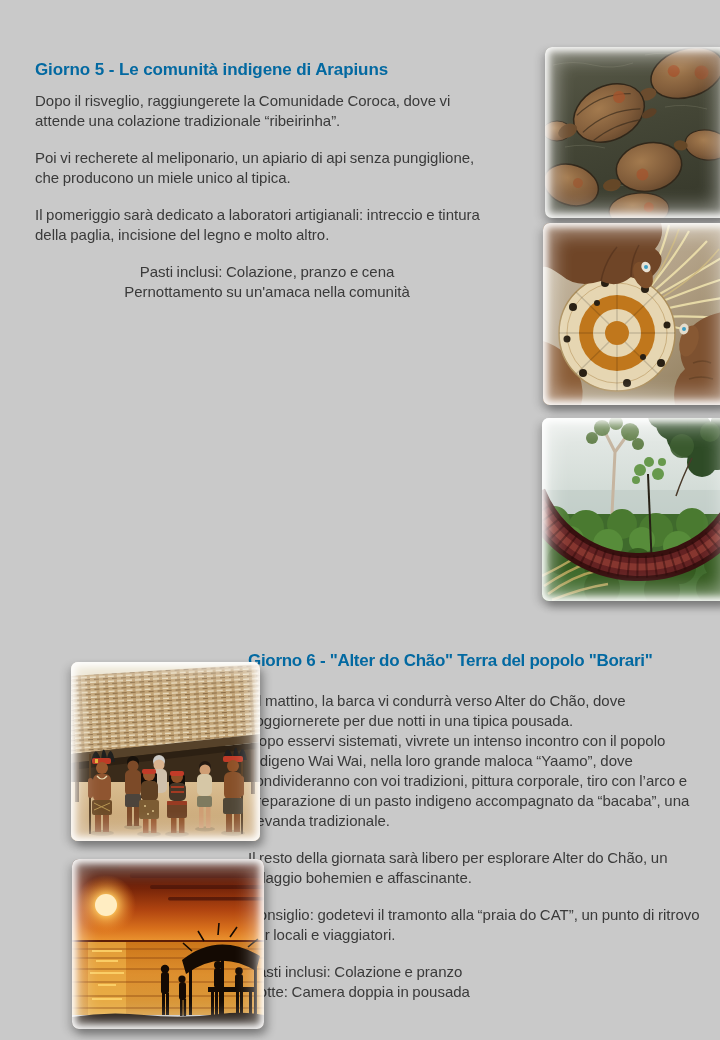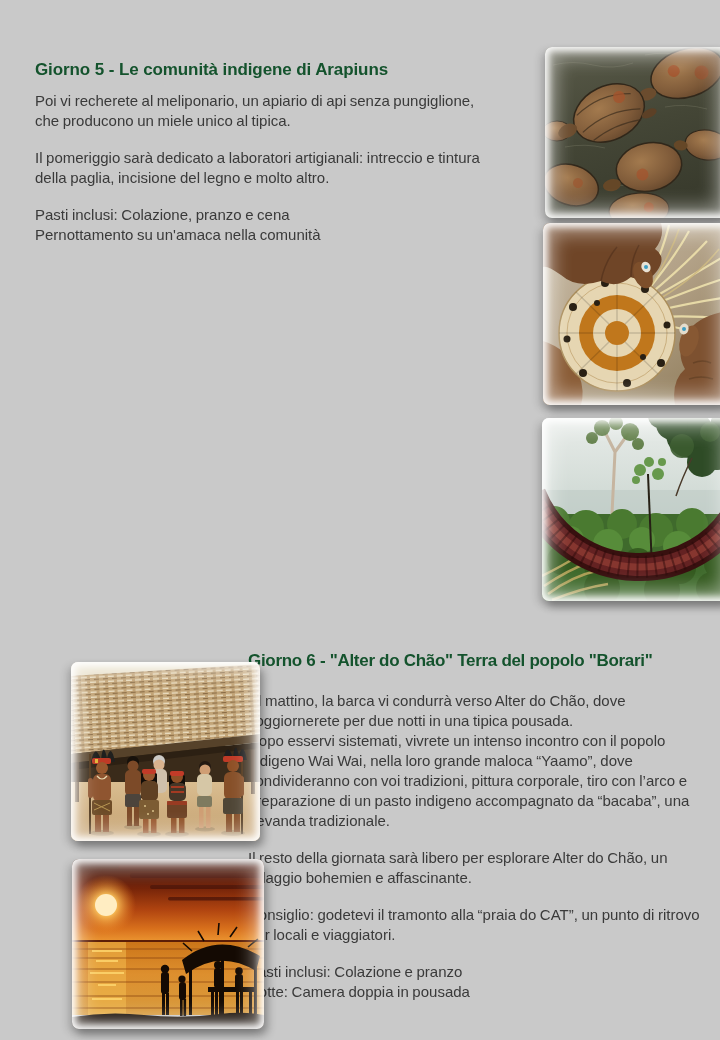--- a/index.html
+++ b/index.html
@@ -1,23 +1,23 @@
 <!DOCTYPE html>
 <html><head>
 <meta charset="utf-8">
 <style>
   html,body{margin:0;padding:0;background:#c9c9c9;}
   .page{position:relative;width:720px;height:1040px;background:#c9c9c9;overflow:hidden;
         font-family:"Liberation Sans", sans-serif;}
-  .h{position:absolute;margin:0;font-size:17px;line-height:21px;font-weight:700;color:#14532d;letter-spacing:-0.1px;}
+  .h{position:absolute;margin:0;font-size:17px;line-height:21px;font-weight:700;color:#0369a1;letter-spacing:-0.1px;}
   #day6-title{letter-spacing:-0.3px;}
   .col{position:absolute;font-size:15px;line-height:20px;color:#3a3a3a;word-spacing:-0.6px;}
   .col p{margin:0 0 17px;white-space:pre-line;}
   .col p:last-child{margin-bottom:0;}
-  .gap-extra{margin-top:8px !important;}
+  .gap-extra{margin-top:8px !important;text-align:center;}
 
   #day5-title{left:35px;top:59px;width:462px;}
   #day5-col{left:35px;top:91px;width:464px;}
   #day6-title{left:248px;top:650px;width:468px;}
   #day6-col{left:248px;top:691px;width:460px;}
 
   .photo{position:absolute;border-radius:7px;
          box-shadow:4px 6px 9px rgba(0,0,0,.30), -4px 4px 8px rgba(0,0,0,.16);}
   .photo svg{display:block;width:100%;height:100%;border-radius:7px;}
   .photo .edge{position:absolute;inset:0;border-radius:7px;pointer-events:none;
@@ -30,20 +30,21 @@
   #ph-sunset{left:32px;top:843px;width:192px;height:170px;}
 </style>
 </head>
 <body>
 
 <div class="page">
 
   <h2 class="h" id="day5-title">Giorno 5 - Le comunità indigene di Arapiuns</h2>
 
   <div class="col" id="day5-col">
+    <p>Dopo il risveglio, raggiungerete la Comunidade Coroca, dove vi attende una colazione tradizionale “ribeirinha”.</p>
     <p>Poi vi recherete al meliponario, un apiario di api senza pungiglione, che producono un miele unico al tipica.</p>
     <p>Il pomeriggio sarà dedicato a laboratori artigianali: intreccio e tintura della paglia, incisione del legno e molto altro.</p>
     <p class="gap-extra">Pasti inclusi: Colazione, pranzo e cena
 Pernottamento su un'amaca nella comunità</p>
   </div>
 
   <figure class="photo" id="ph-turtles" aria-label="turtles-in-river">
     <svg viewBox="0 0 183 171" preserveAspectRatio="none">
       <defs>
         <linearGradient id="tw" x1="0" y1="0" x2="0.3" y2="1">

